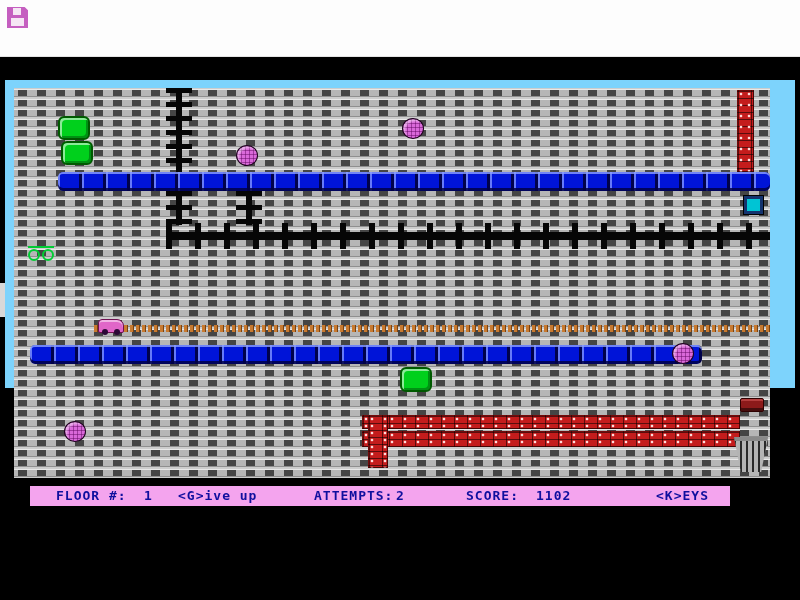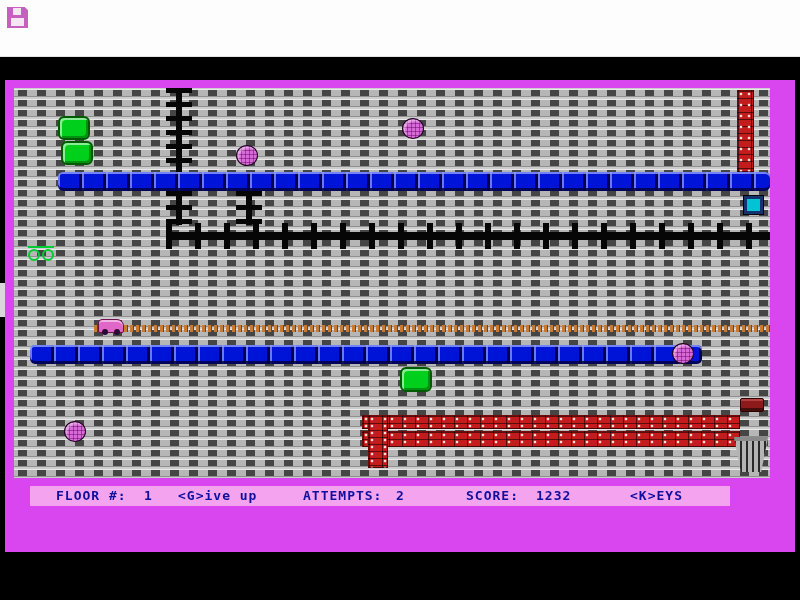--- a/index.html
+++ b/index.html
@@ -22,22 +22,22 @@
   .side-toggle{
     position:absolute;left:0;top:283px;width:15px;height:34px;
     background:#d8d8d8;border-radius:0 8px 8px 0;
     display:flex;align-items:center;justify-content:center;
     color:#c837a8;font-weight:bold;font-size:14px;cursor:pointer;
     font-family:"DejaVu Sans",sans-serif;
   }
 
   
   .game-window{
-    position:absolute;left:5px;top:80px;width:790px;height:472px;
-    background:#d946ef;
+    position:absolute;left:5px;top:80px;width:790px;height:308px;
+    background:#7dd3fc;
   }
   .game-screen{
     position:absolute;left:9px;top:8px;width:756px;height:390px;
     overflow:hidden;
     background-color:#b6b6b6;
     background-image:
       repeating-linear-gradient(to bottom,
         #cdcdcd 0 1px, #e9e9e9 1px 2px, transparent 2px 8px, #8f8f8f 8px 9px, #cdcdcd 9px 10px),
       repeating-linear-gradient(to right,
         transparent 0 4px, #454545 4px 13px, transparent 13px 19px);
@@ -153,19 +153,19 @@
       <div class="sprite monitor-icon" style="left: 730px; top: 108px; width: 19px; height: 18px;"></div>
       <div class="sprite cart-icon" style="left: 726px; top: 310px; width: 24px; height: 14px;"></div>
       <div class="sprite trash" style="left: 720px; top: 349px; width: 34px; height: 35px;"></div>
       <div class="sprite glasses" style="left: 14px; top: 158px; width: 26px; height: 13px;"></div>
     </div>
 
   <div class="status-bar">
     <span style="left:26px">FLOOR #:</span>
     <span style="left:114px">1</span>
     <span style="left:148px">&lt;G&gt;ive up</span>
-    <span style="left:273px">ATTEMPTS:</span>
+    <span style="left:284px">ATTEMPTS:</span>
     <span style="left:366px">2</span>
     <span style="left:436px">SCORE:</span>
-    <span style="left:506px">1232</span>
-    <span style="left:600px">&lt;K&gt;EYS</span>
+    <span style="left:506px">1102</span>
+    <span style="left:626px">&lt;K&gt;EYS</span>
   </div>
 </div>
 
 </body></html>

